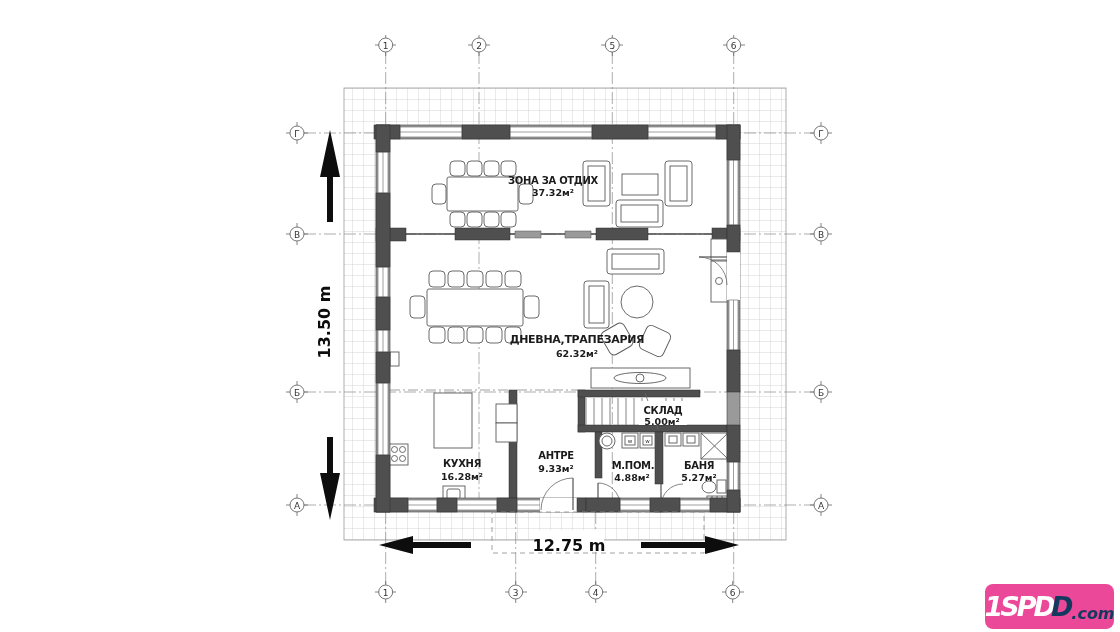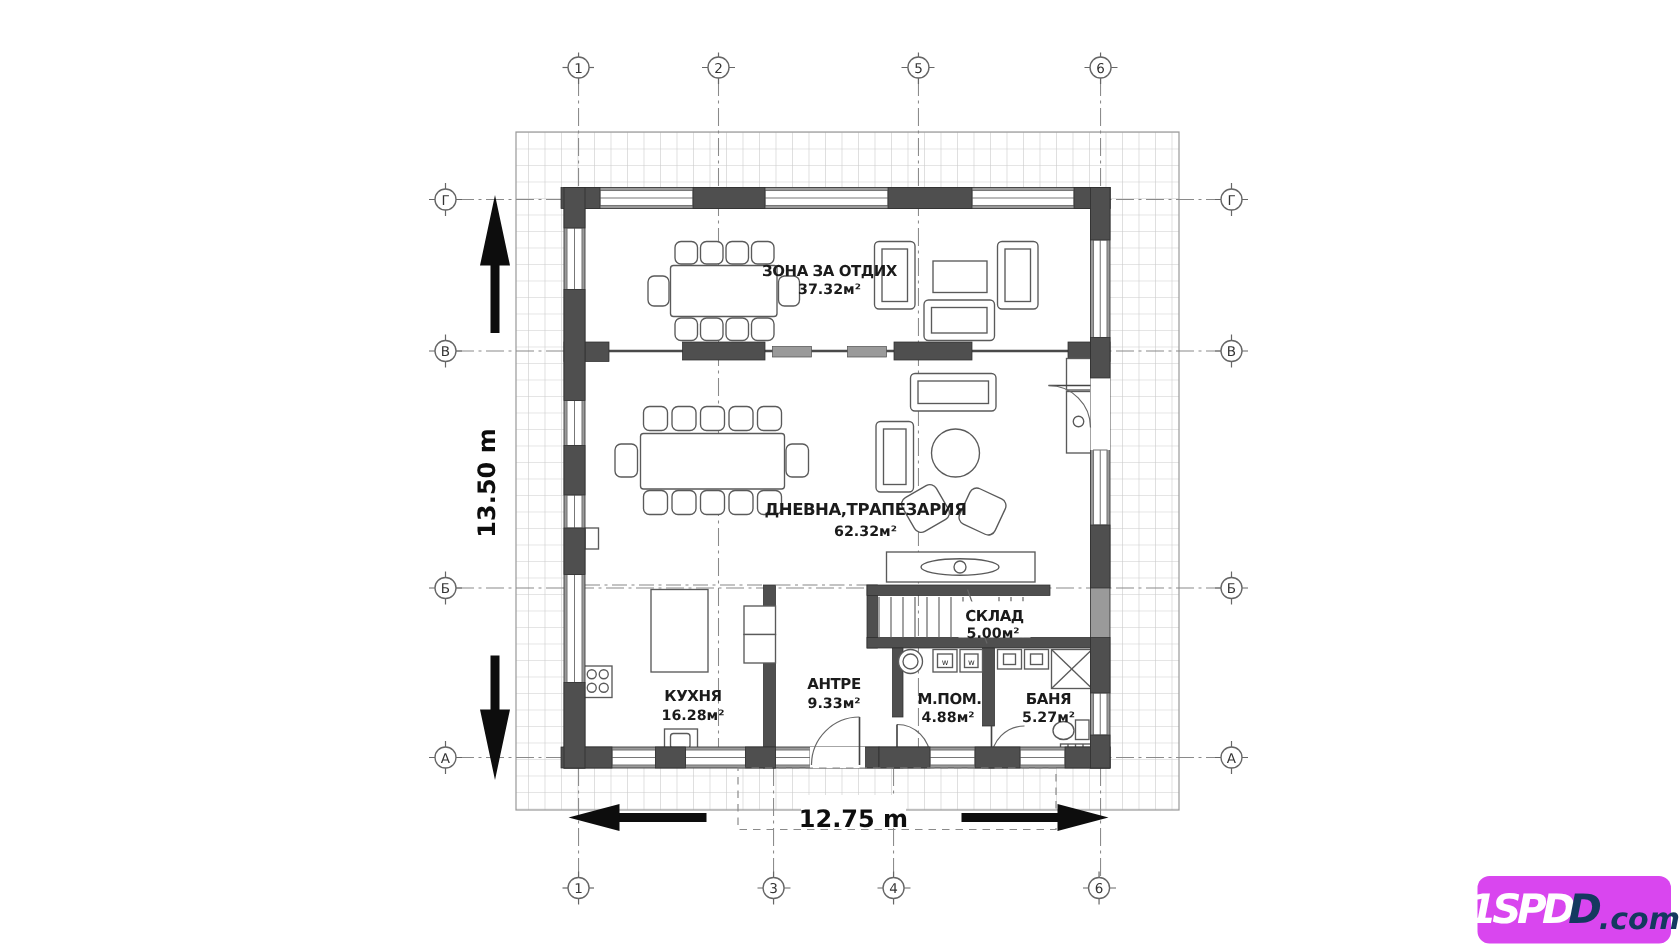--- a/index.html
+++ b/index.html
@@ -19,26 +19,26 @@
   .win{fill:#ffffff;stroke:#777;stroke-width:0.7;}
   .winline{stroke:#777;stroke-width:0.7;}
   .axisline{stroke:#8a8a8a;stroke-width:0.7;stroke-dasharray:12 3 2 3;fill:none;}
   .acirc{fill:#fff;stroke:#666;stroke-width:0.9;}
   .atick{stroke:#666;stroke-width:0.8;}
   .arrow{fill:#0d0d0d;stroke:none;}
   .doorarc{fill:none;stroke:#666;stroke-width:0.8;}
   .doorleaf{stroke:#444;stroke-width:1.1;}
   .openline{stroke:#888;stroke-width:0.8;stroke-dasharray:10 3 2 3;}
   .stair{stroke:#666;stroke-width:0.8;}
-  #logo{position:absolute;left:985px;top:584px;width:129px;height:45px;background:#d946ef;
+  #logo{position:absolute;left:985px;top:584px;width:129px;height:45px;background:#ec4899;
         border-radius:8px;display:flex;align-items:center;justify-content:center;
         font-style:italic;font-weight:bold;line-height:1;}
   #logo .lt{color:#ffffff;font-size:27px;letter-spacing:-3px;}
   #logo .dk{color:#14395f;font-size:27px;letter-spacing:-2px;margin-left:-2px;}
-  #logo .sfx{color:#14395f;font-size:20px;align-self:flex-end;margin-bottom:7px;}
+  #logo .sfx{color:#14395f;font-size:16px;align-self:flex-end;margin-bottom:7px;}
 </style>
 </head>
 <body>
 
 <div id="stage">
 <svg width="1120" height="632" viewBox="0 0 1120 632">
   <defs>
     <pattern id="gridpat" width="11" height="11" patternUnits="userSpaceOnUse">
       <path d="M 11 0 L 0 0 0 11" fill="none" stroke="#cccccc" stroke-width="0.8"></path>
     </pattern>

